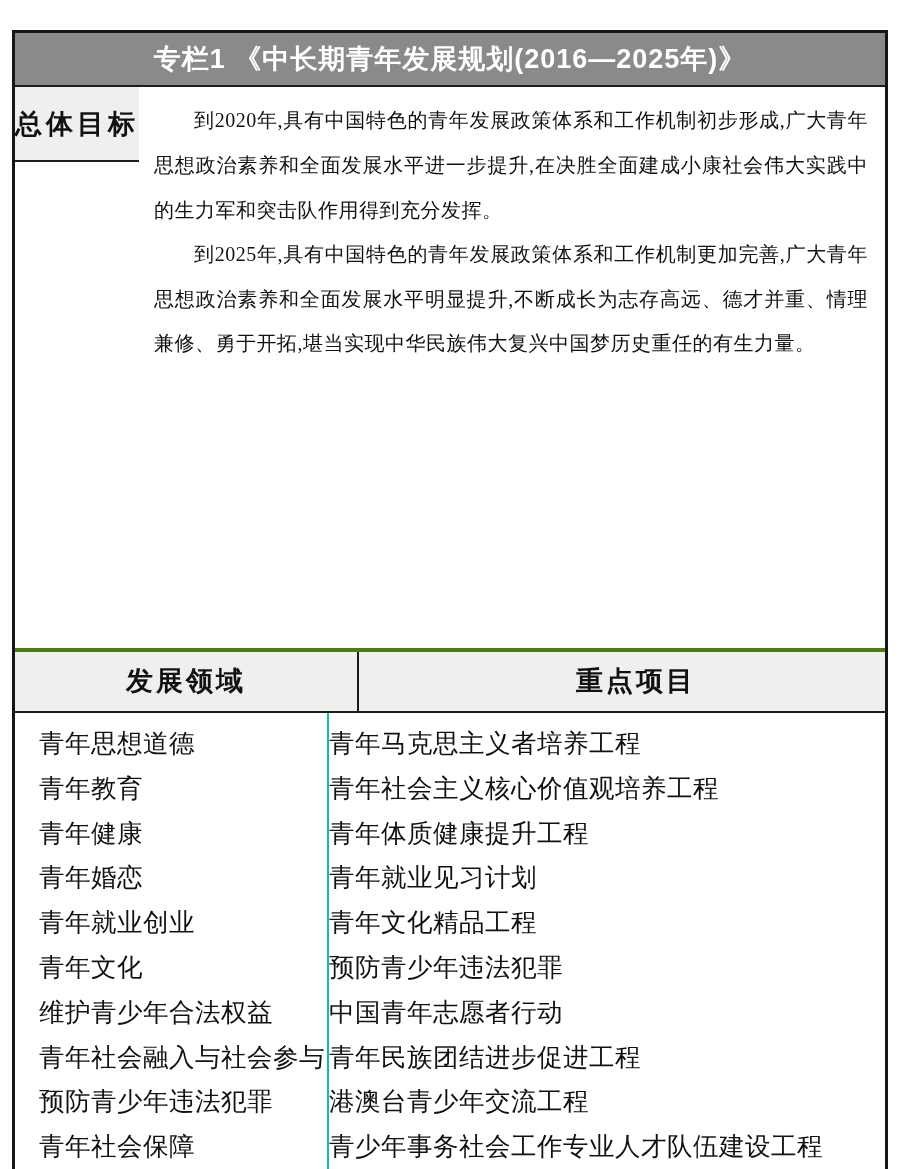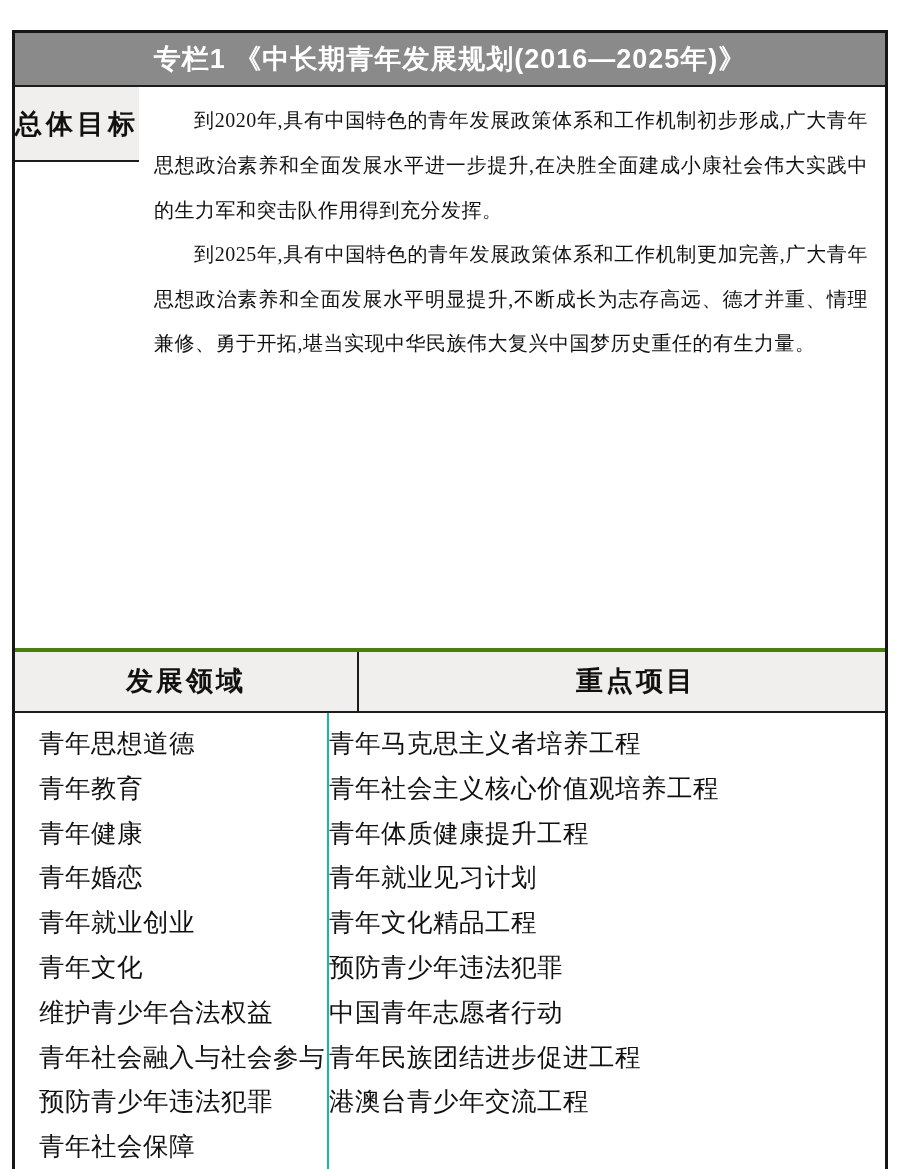--- a/index.html
+++ b/index.html
@@ -183,16 +183,17 @@
     <ul class="projects">
         <li>青年马克思主义者培养工程</li>
         <li>青年社会主义核心价值观培养工程</li>
         <li>青年体质健康提升工程</li>
         <li>青年就业见习计划</li>
         <li>青年文化精品工程</li>
         <li>预防青少年违法犯罪</li>
         <li>中国青年志愿者行动</li>
         <li>青年民族团结进步促进工程</li>
         <li>港澳台青少年交流工程</li>
+        <li>青少年事务社会工作专业人才队伍建设工程</li>
       </ul>
   </div>
 
 </div>
 
 </body></html>

